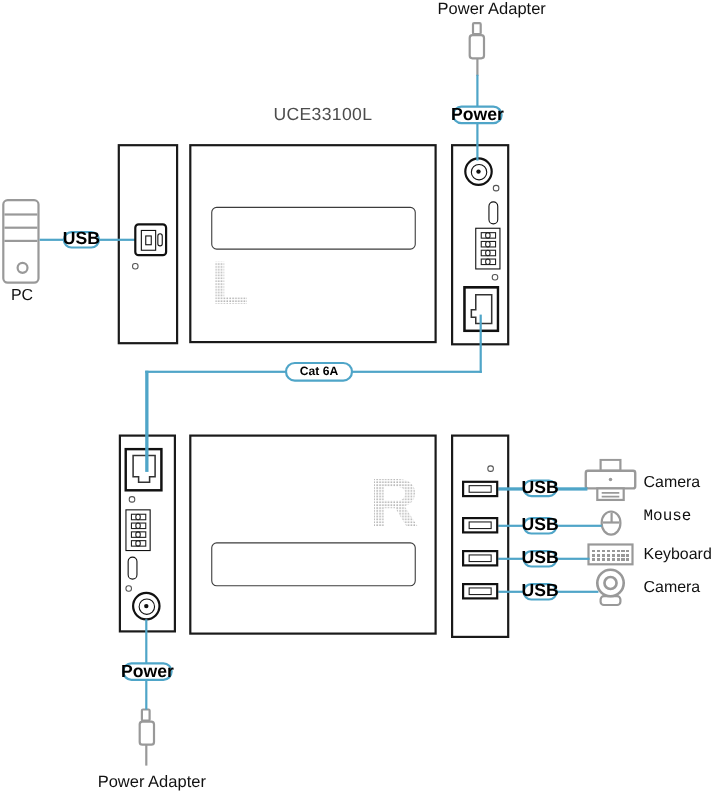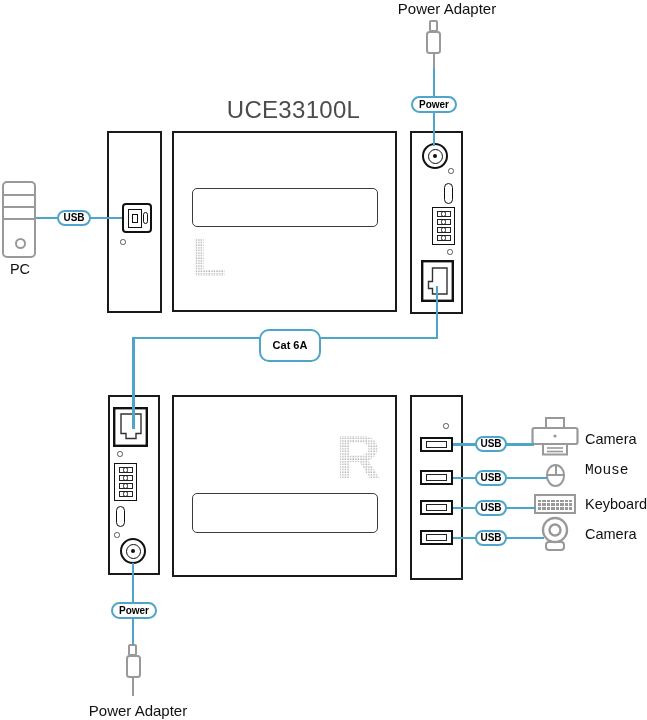--- a/index.html
+++ b/index.html
@@ -10,21 +10,21 @@
   #stage *{box-sizing:border-box;}
   .abs{position:absolute;}
   
   .cable{position:absolute;background:var(--cable,#4fa5c8);z-index:5;}
   .cable.under{z-index:3;}
   
   .badge{
     position:absolute;z-index:6;background:#fff;
     border:2.3px solid var(--cable,#4fa5c8);border-radius:10px;
     display:flex;align-items:center;justify-content:center;
-    font-weight:bold;font-size:10px;line-height:1;color:#000;
+    font-weight:bold;font-size:16px;line-height:1;color:#000;
   }
   .badge.wide{font-size:11px;}
   
   .panel,.mainbox{position:absolute;background:#fff;border:2.5px solid var(--outline,#1a1a1a);z-index:2;}
   .plate{position:absolute;border:1.4px solid #3c3c3c;border-radius:5px;background:#fff;z-index:3;}
   .vent{position:absolute;z-index:3;}
   
   .port{position:absolute;z-index:4;background:#fff;}
   .led{position:absolute;z-index:4;width:5.5px;height:5.5px;border:1.3px solid #555;border-radius:50%;background:#fff;}
   .usbb{width:30px;height:30px;border:2px solid #111;border-radius:4px;}
@@ -54,21 +54,21 @@
     width:42px;height:20px;border:2px solid var(--peripheral,#999);z-index:2;
     background-color:#fff;padding:2px;
     background-image:
       repeating-linear-gradient(0deg, transparent 0 2.6px, #fff 2.6px 3.9px),
       repeating-linear-gradient(90deg, var(--peripheral,#999) 0 3.1px, #fff 3.1px 4.5px);
     background-origin:content-box;background-clip:content-box;
   }
   
   .lbl{position:absolute;z-index:7;font-size:14.5px;color:var(--label-text,#111);}
   .lbl.center{text-align:center;}
-  .title{position:absolute;z-index:7;font-size:24px;letter-spacing:.3px;color:var(--title-text,#4c4c4c);text-align:center;}
+  .title{position:absolute;z-index:7;font-size:16px;letter-spacing:.3px;color:var(--title-text,#4c4c4c);text-align:center;}
   svg text{font-family:"Liberation Sans",sans-serif;}
 </style>
 </head>
 <body>
 
 <div id="stage">
 
   <div class="cable" style="left:432.5px;top:68px;width:2.5px;height:78px;"></div>
   <div class="cable under" style="left:36px;top:216.5px;width:90px;height:2.5px;"></div>
   <div class="cable" style="left:435.5px;top:286px;width:2.5px;height:53px;"></div>
@@ -162,21 +162,21 @@
     </div>
   <div class="port usba" style="left:420px;top:500px;">
       <div class="ain"></div>
     </div>
   <div class="port usba" style="left:420px;top:530px;">
       <div class="ain"></div>
     </div>
 
   <div class="badge" style="left:411px;top:96px;width:46px;height:17px;">Power</div>
   <div class="badge" style="left:57px;top:210px;width:34px;height:16px;">USB</div>
-  <div class="badge wide" style="left:259px;top:329px;width:62px;height:33px;text-align:center;">Cat 6A</div>
+  <div class="badge wide" style="left:259px;top:329px;width:62px;height:18px;text-align:center;">Cat 6A</div>
   <div class="badge" style="left:475px;top:436px;width:32px;height:16px;">USB</div>
   <div class="badge" style="left:475px;top:469.5px;width:32px;height:16px;">USB</div>
   <div class="badge" style="left:475px;top:499.5px;width:32px;height:16px;">USB</div>
   <div class="badge" style="left:475px;top:529.5px;width:32px;height:16px;">USB</div>
   <div class="badge" style="left:111px;top:602px;width:46px;height:17px;">Power</div>
 
   <div class="abs pcicon" style="left:2px;top:181px;">
     <div class="slat" style="top:11px;"></div>
     <div class="slat" style="top:23px;"></div>
     <div class="slat" style="top:35px;"></div>

